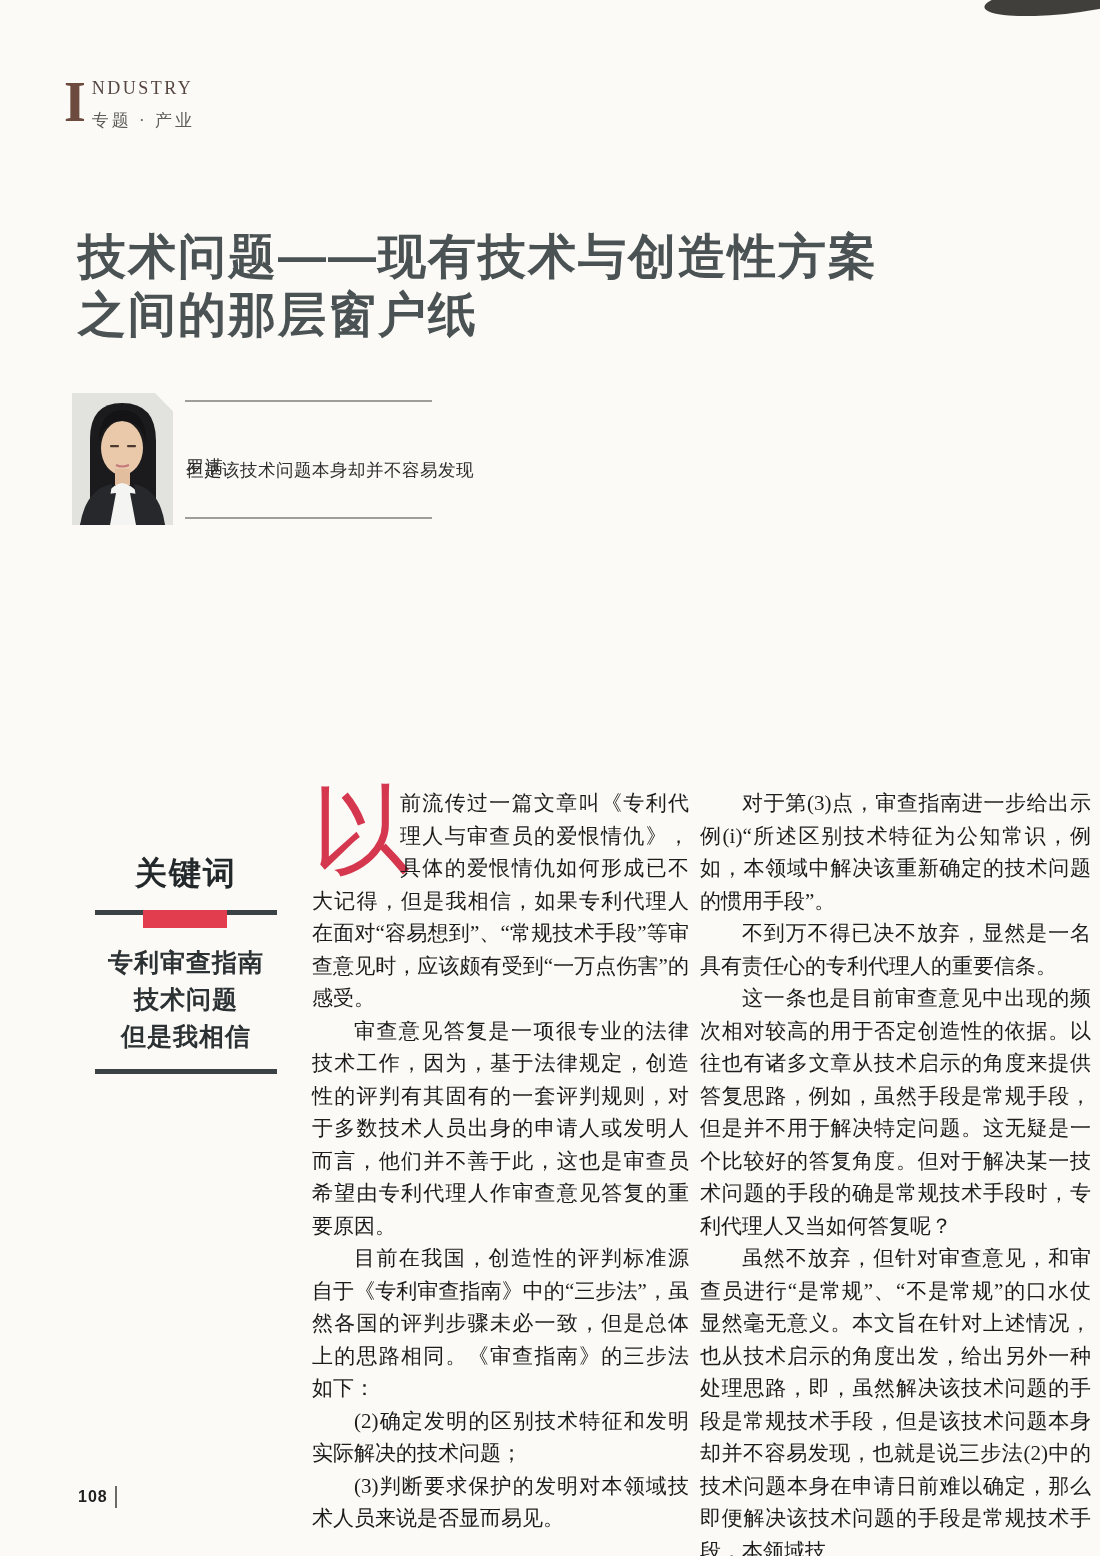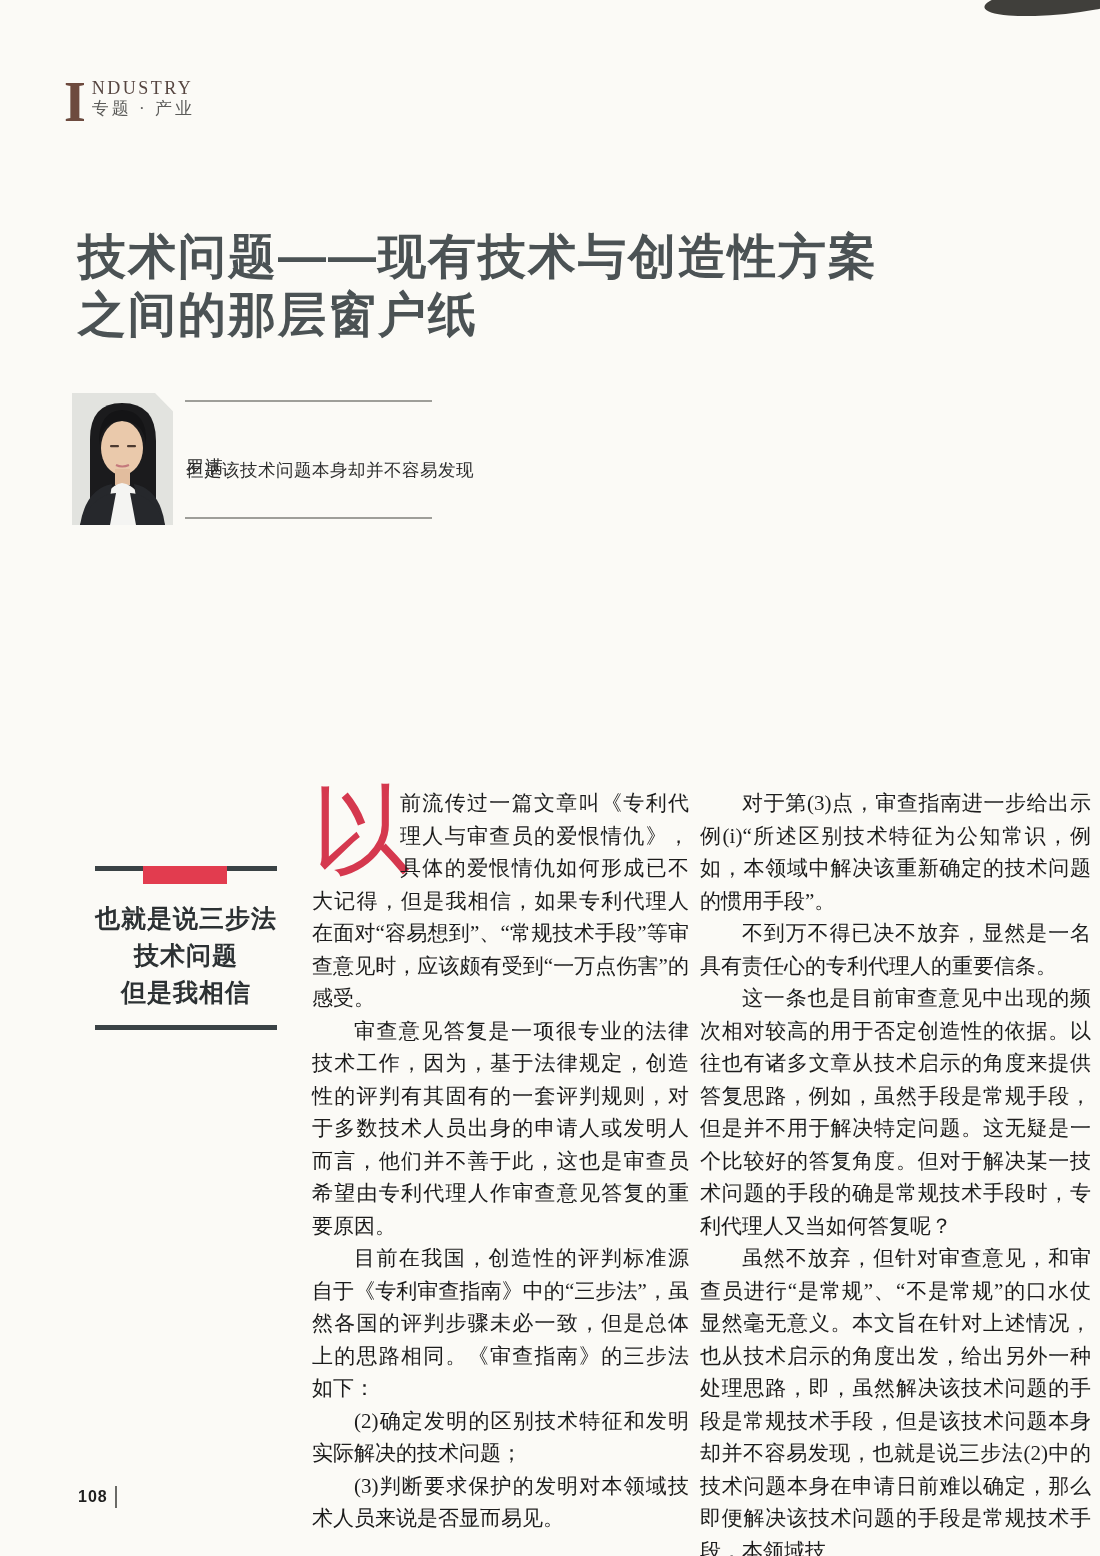--- a/index.html
+++ b/index.html
@@ -29,21 +29,21 @@
     -webkit-background-clip:text; background-clip:text; color:#6d4a3e;
   }
   .brand-col { margin-left:6px; }
   .brand-name {
     display:block;
     font-family:"Liberation Serif", serif;
     font-size:18px; letter-spacing:2.5px; color:#564540; line-height:20px;
   }
   .brand-section {
     display:block;
-    font-size:17px; color:#5c5c5a; letter-spacing:3px; line-height:20px; margin-top:1px;
+    font-size:17px; color:#5c5c5a; letter-spacing:3px; line-height:20px; margin-top:13px;
   }
   
   .title {
     position:absolute; left:78px; top:228px; width:960px;
     font-family:"Liberation Sans", sans-serif;
     font-weight:800; font-size:48px; line-height:58px;
     letter-spacing:2px; color:#4b5254;
   }
   
   .author-photo {
@@ -149,26 +149,27 @@
       <path d="M8,132 L38,132 L44,100 Q20,102 8,132 Z" fill="#26282c"></path>
       <path d="M93,132 L64,132 L58,100 Q82,102 93,132 Z" fill="#26282c"></path>
     </svg>
   </div>
   <div class="author-rule rule-top"></div>
   <div class="author-name">罗满</div>
   <div class="author-affiliation">但是该技术问题本身却并不容易发现</div>
   <div class="author-rule rule-bottom"></div>
 
   <aside class="kw">
+    <div class="kw-heading">关键词</div>
     <div class="kw-divider">
       <div class="kw-line"></div>
       <div class="kw-accent"></div>
     </div>
     <div class="kw-list">
-      <div class="kw-item">也就是说三步法</div>
+      <div class="kw-item">专利审查指南</div>
       <div class="kw-item">技术问题</div>
       <div class="kw-item">但是我相信</div>
     </div>
     <div class="kw-bottom"></div>
   </aside>
 
   <div class="col col-left">
     <p class="opening">
       <span class="dropcap">以</span><span>前流传过一篇文章叫《专利代理人与审查员的爱恨情仇》，具体的爱恨情仇如何形成已不大记得，但是我相信，如果专利代理人在面对“容易想到”、“常规技术手段”等审查意见时，应该颇有受到“一万点伤害”的感受。</span>
     </p>

